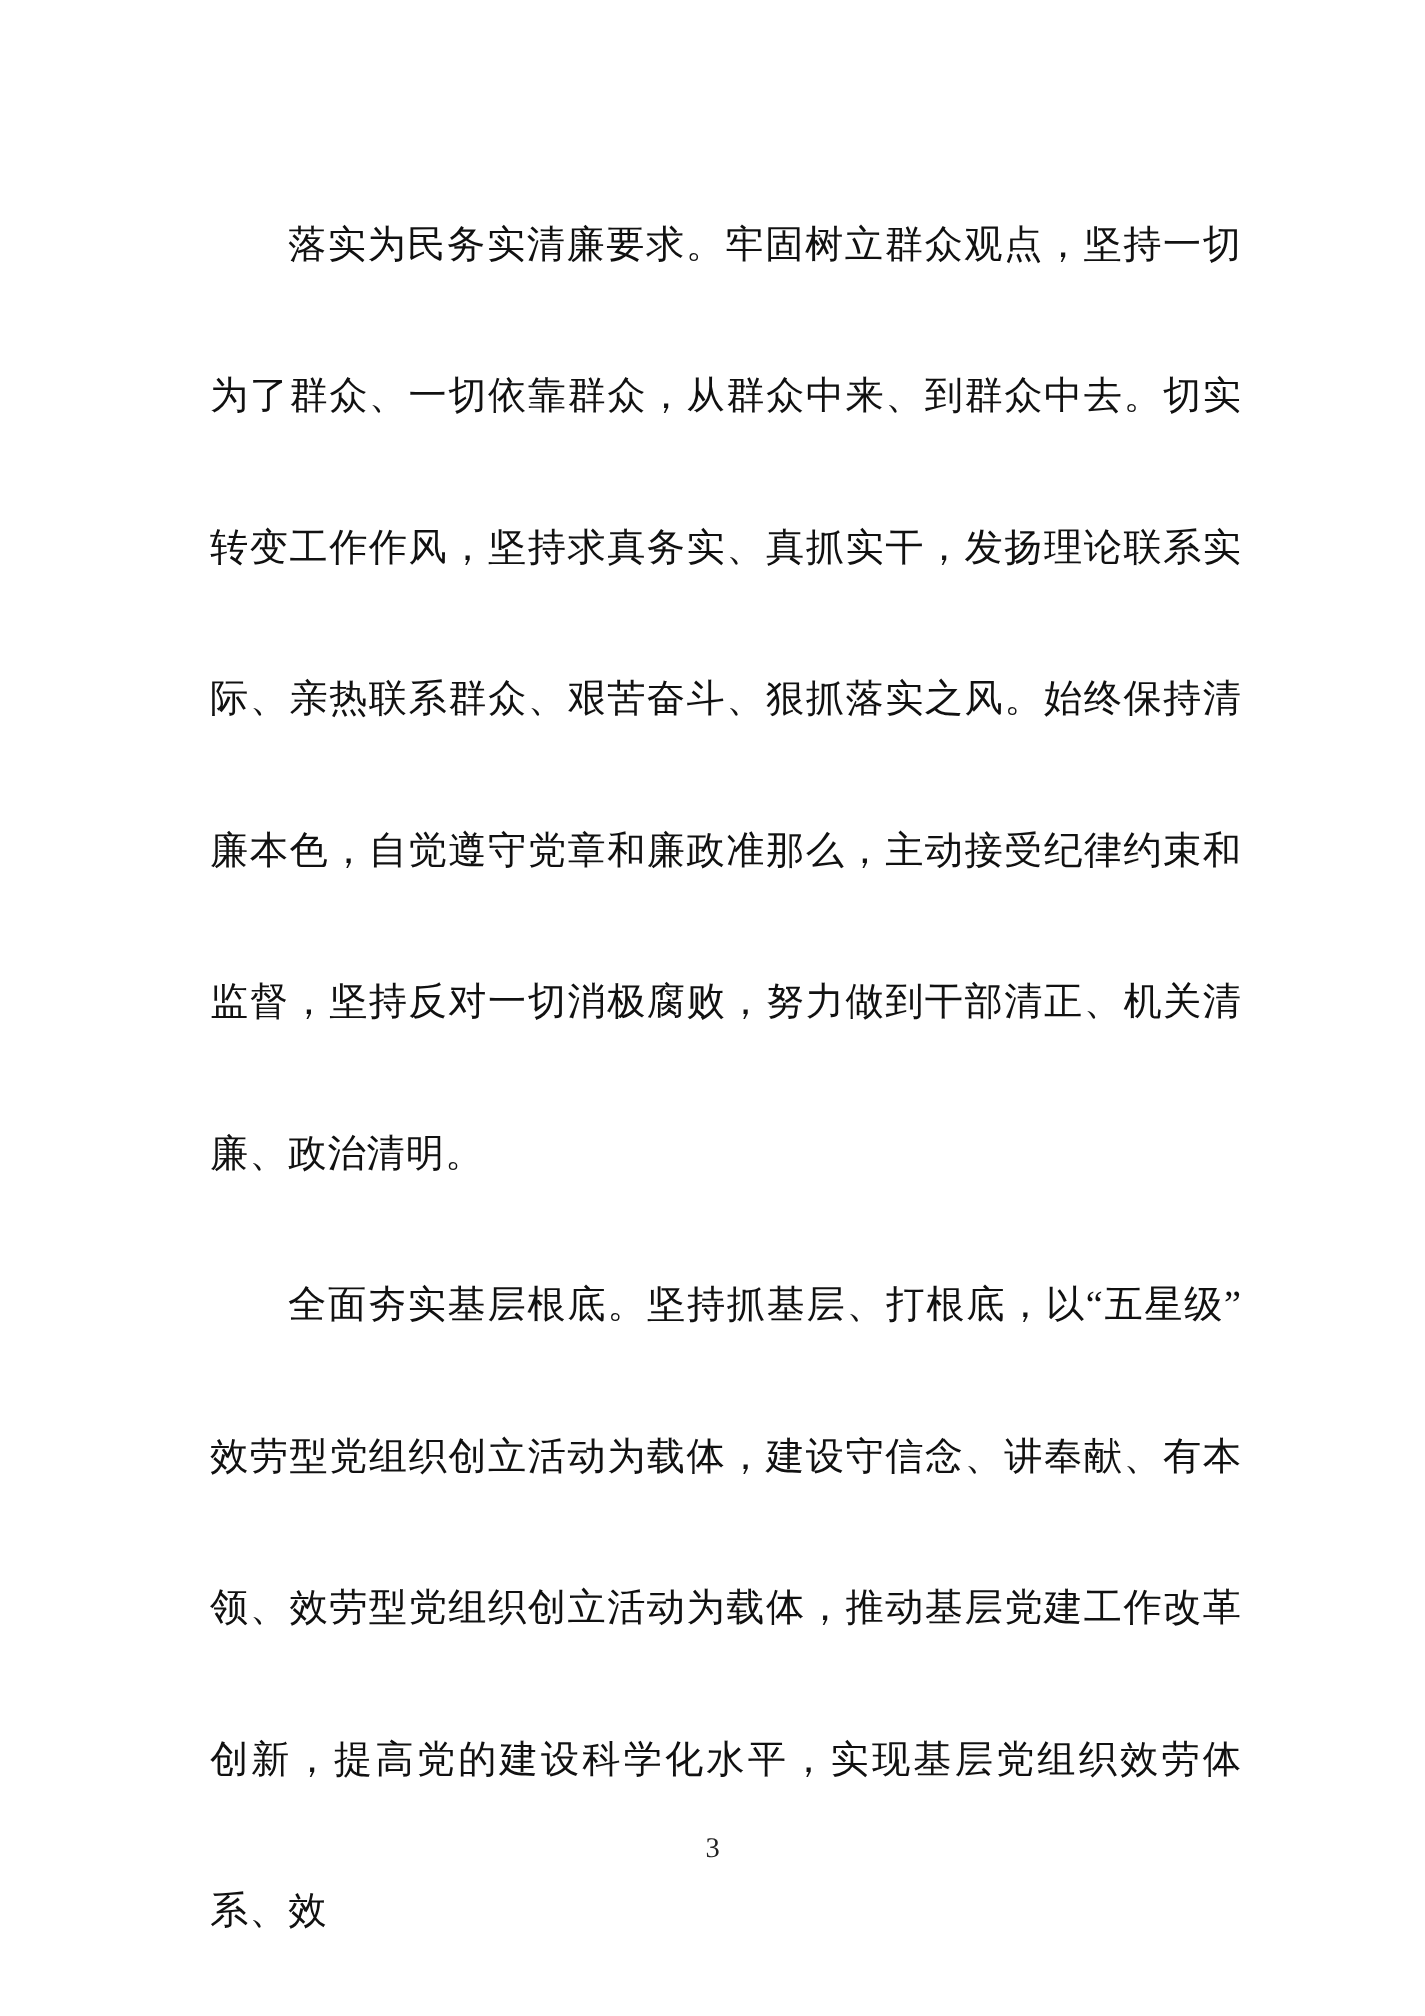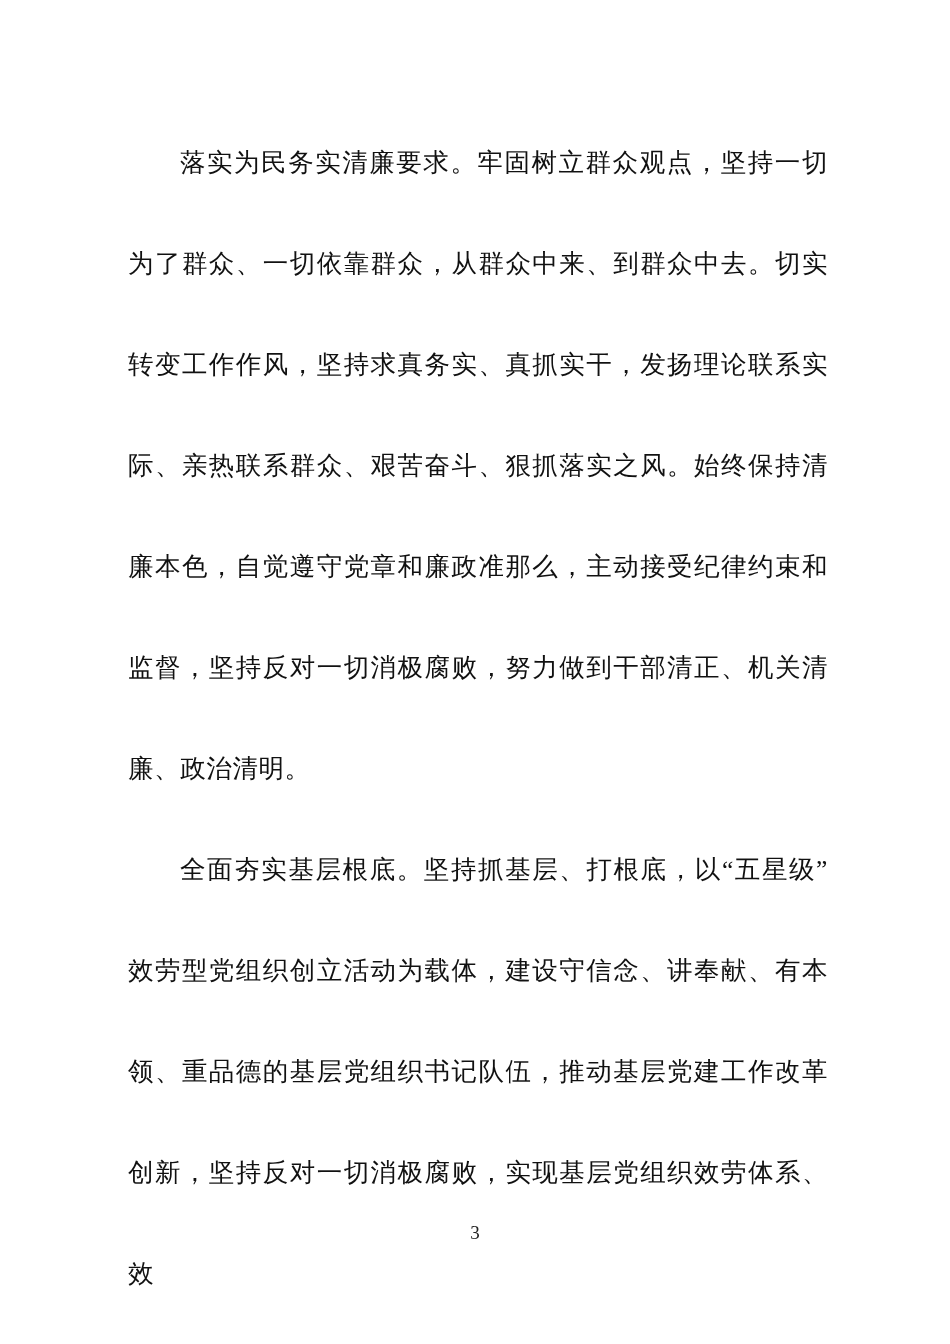--- a/index.html
+++ b/index.html
@@ -16,21 +16,21 @@
     overflow: hidden;
     font-family: "Liberation Serif", "DejaVu Serif", serif;
   }
   .doc-body {
     position: absolute;
     left: 128px;
     top: 112px;
     width: 700px;
   }
   .para {
-    margin: 0 0 0 0;
+    margin: 0 0 0 12px;
     font-size: 25.5px;
     line-height: 101px;
     color: #111111;
     text-align: justify;
     text-justify: inter-ideograph;
     letter-spacing: 0.6px;
     text-indent: 52px;
     font-weight: 500;
     font-family: "Liberation Serif", "DejaVu Serif", serif;
   }
@@ -48,18 +48,18 @@
     font-family: "Liberation Serif", "DejaVu Serif", serif;
   }
 </style>
 </head>
 <body>
 
 <div class="page">
 
   <div class="doc-body">
     <p class="para first">落实为民务实清廉要求。牢固树立群众观点，坚持一切为了群众、一切依靠群众，从群众中来、到群众中去。切实转变工作作风，坚持求真务实、真抓实干，发扬理论联系实际、亲热联系群众、艰苦奋斗、狠抓落实之风。始终保持清廉本色，自觉遵守党章和廉政准那么，主动接受纪律约束和监督，坚持反对一切消极腐败，努力做到干部清正、机关清廉、政治清明。</p>
-    <p class="para second">全面夯实基层根底。坚持抓基层、打根底，以“五星级”效劳型党组织创立活动为载体，建设守信念、讲奉献、有本领、重品德的基层党组织书记队伍，推动基层党建工作改革创新，坚持反对一切消极腐败，实现基层党组织效劳体系、效</p>
+    <p class="para second">全面夯实基层根底。坚持抓基层、打根底，以“五星级”效劳型党组织创立活动为载体，建设守信念、讲奉献、有本领、效劳型党组织创立活动为载体，推动基层党建工作改革创新，提高党的建设科学化水平，实现基层党组织效劳体系、效</p>
   </div>
 
   <div class="page-number">3</div>
 
 </div>
 
 </body></html>

